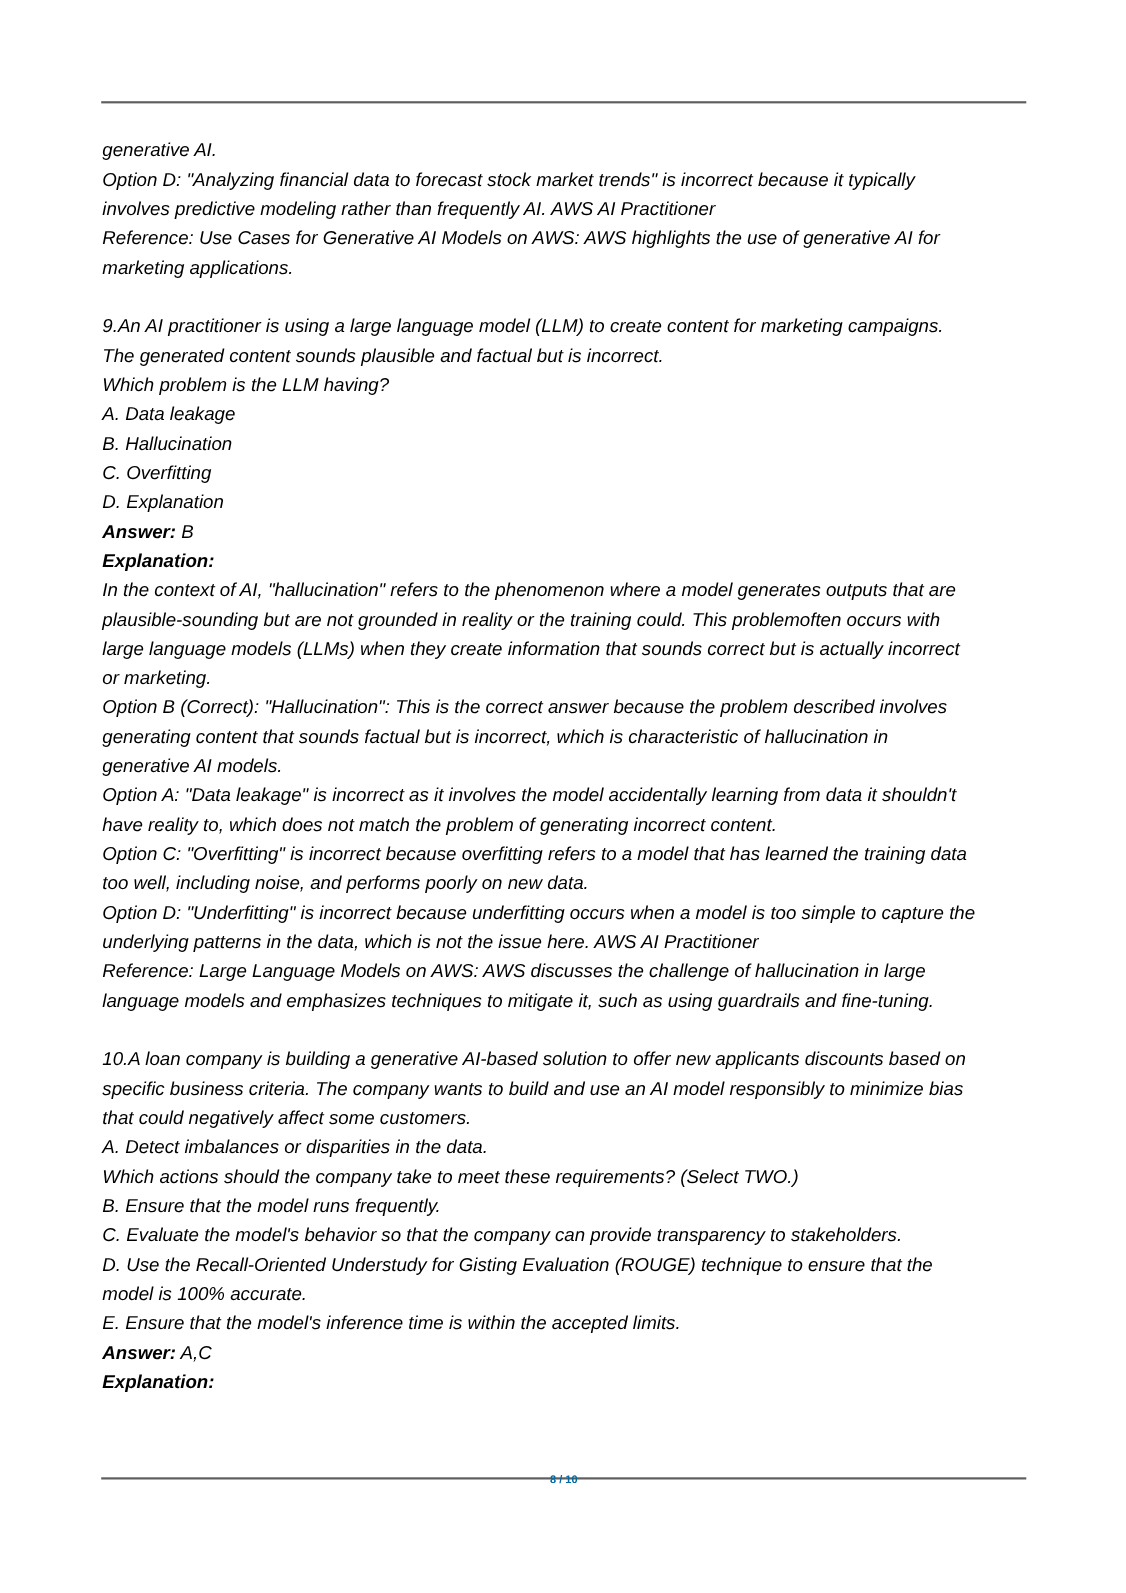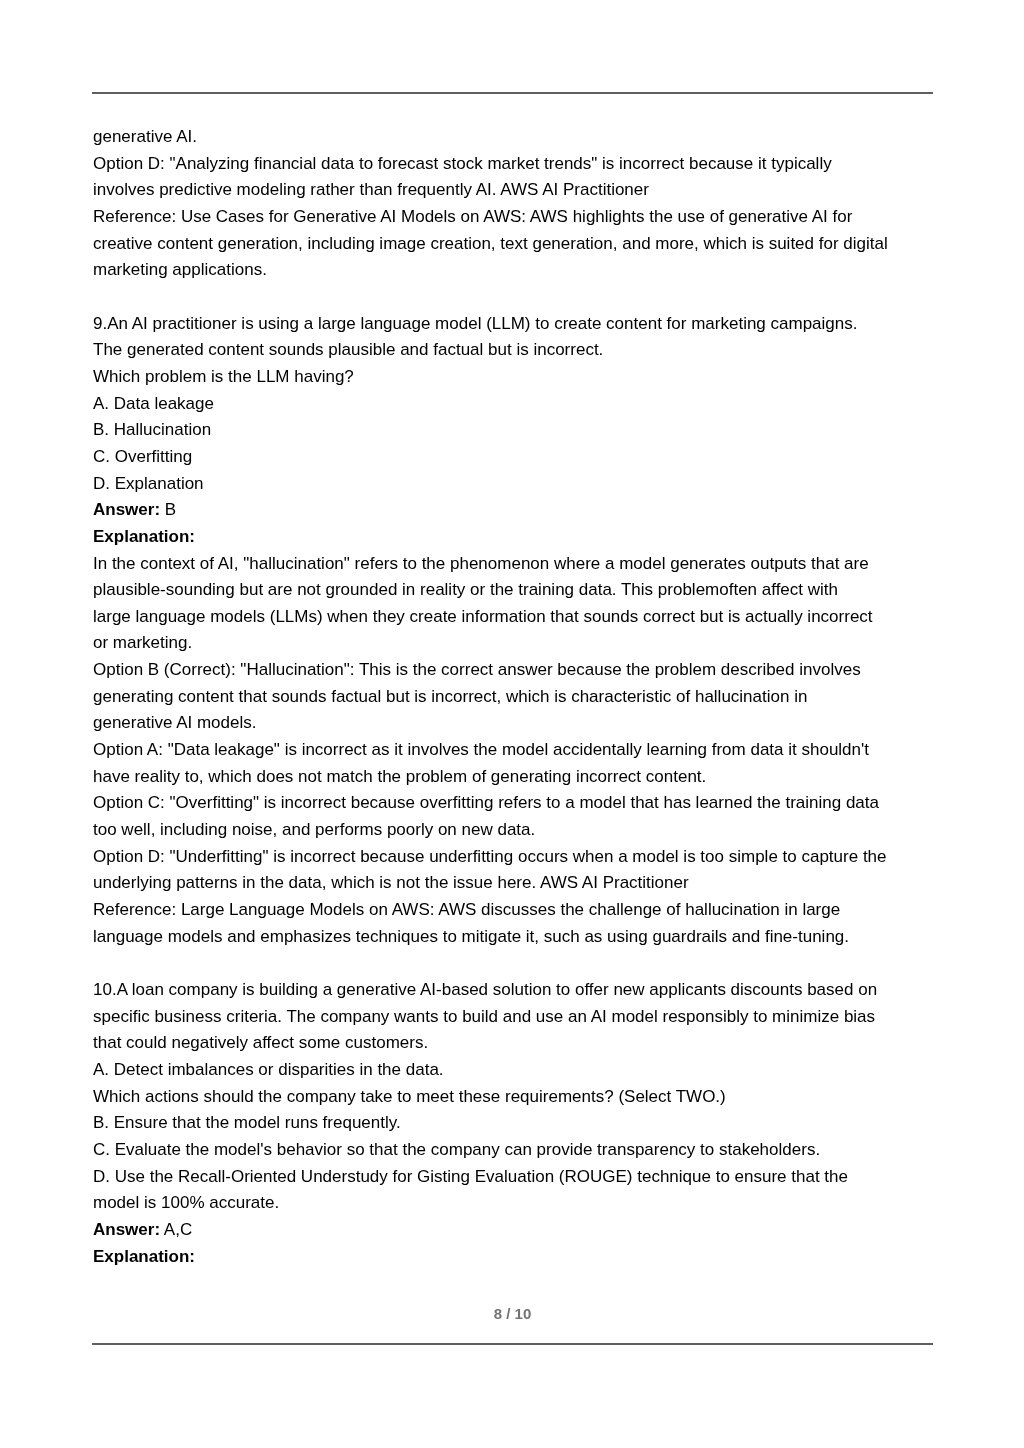--- a/index.html
+++ b/index.html
@@ -31,53 +31,53 @@
     top: 124px;
     width: 885px;
     font-size: 17px;
     line-height: 26.666px;
     letter-spacing: 0px;
   }
   .para { margin: 0; padding: 0; }
   .line {
     height: 26.666px;
     white-space: pre;
+    font-style: italic;
   }
   .spacer { height: 26.666px; }
   .line b { font-weight: bold; margin-top: 28px; }
   .footer-text {
     position: absolute;
     left: 92px;
-    top: 1304px;
+    top: 1336px;
     width: 841px;
     text-align: center;
-    font-size: 15px;
+    font-size: 10px;
     font-weight: bold;
     line-height: 20px;
-    color: #737373;
+    color: #0369a1;
   }
 </style>
 </head>
 <body>
 
 <div class="page">
   <div class="rule rule-top"></div>
 
   <div class="content">
 
   <div class="para">
         <div class="line">generative AI.</div>
       </div>
       <div class="para">
         <div class="line">Option D: "Analyzing financial data to forecast stock market trends" is incorrect because it typically</div>
         <div class="line">involves predictive modeling rather than frequently AI. AWS AI Practitioner</div>
       </div>
       <div class="para">
         <div class="line">Reference: Use Cases for Generative AI Models on AWS: AWS highlights the use of generative AI for</div>
-        <div class="line">creative content generation, including image creation, text generation, and more, which is suited for digital</div>
         <div class="line">marketing applications.</div>
       </div>
       <div class="spacer"></div>
       <div class="para">
         <div class="line">9.An AI practitioner is using a large language model (LLM) to create content for marketing campaigns.</div>
         <div class="line">The generated content sounds plausible and factual but is incorrect.</div>
       </div>
       <div class="para">
         <div class="line">Which problem is the LLM having?</div>
       </div>
@@ -94,21 +94,21 @@
         <div class="line">D. Explanation</div>
       </div>
       <div class="para">
         <div class="line"><b>Answer:</b><span> B</span></div>
       </div>
       <div class="para">
         <div class="line"><b>Explanation:</b><span></span></div>
       </div>
       <div class="para">
         <div class="line">In the context of AI, "hallucination" refers to the phenomenon where a model generates outputs that are</div>
-        <div class="line">plausible-sounding but are not grounded in reality or the training data. This problemoften affect with</div>
+        <div class="line">plausible-sounding but are not grounded in reality or the training could. This problemoften occurs with</div>
         <div class="line">large language models (LLMs) when they create information that sounds correct but is actually incorrect</div>
         <div class="line">or marketing.</div>
       </div>
       <div class="para">
         <div class="line">Option B (Correct): "Hallucination": This is the correct answer because the problem described involves</div>
         <div class="line">generating content that sounds factual but is incorrect, which is characteristic of hallucination in</div>
         <div class="line">generative AI models.</div>
       </div>
       <div class="para">
         <div class="line">Option A: "Data leakage" is incorrect as it involves the model accidentally learning from data it shouldn't</div>
@@ -142,20 +142,23 @@
         <div class="line">B. Ensure that the model runs frequently.</div>
       </div>
       <div class="para">
         <div class="line">C. Evaluate the model's behavior so that the company can provide transparency to stakeholders.</div>
       </div>
       <div class="para">
         <div class="line">D. Use the Recall-Oriented Understudy for Gisting Evaluation (ROUGE) technique to ensure that the</div>
         <div class="line">model is 100% accurate.</div>
       </div>
       <div class="para">
+        <div class="line">E. Ensure that the model's inference time is within the accepted limits.</div>
+      </div>
+      <div class="para">
         <div class="line"><b>Answer:</b><span> A,C</span></div>
       </div>
       <div class="para">
         <div class="line"><b>Explanation:</b><span></span></div>
       </div>
     </div>
 
   <div class="rule rule-bottom"></div>
   <div class="footer-text">8 / 10</div>
 </div>

